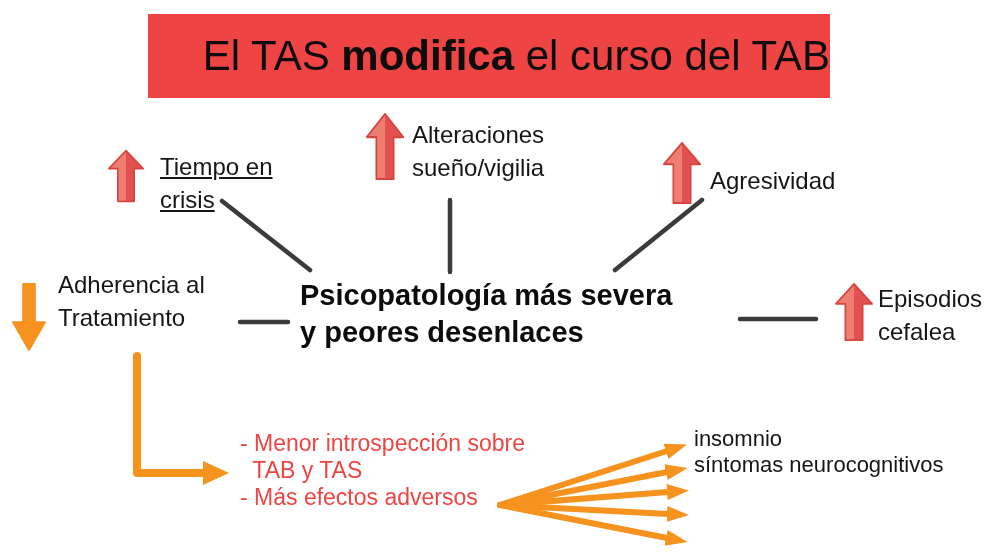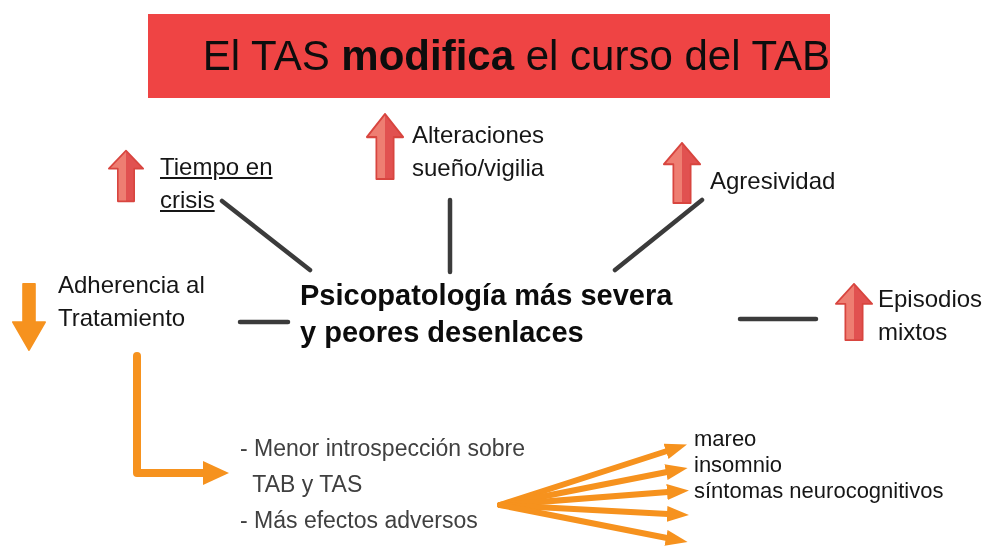--- a/index.html
+++ b/index.html
@@ -22,21 +22,21 @@
   .factor-label{
     font-size:24px;line-height:33px;white-space:pre-line;color:#161616;
   }
   
   .center-text{
     left:300px;top:277px;
     font-size:29px;line-height:37px;font-weight:bold;white-space:pre-line;color:#0c0c0c;
   }
   .notes{
     left:240px;top:430px;
-    font-size:23px;line-height:36px;white-space:pre;color:#404040;
+    font-size:23px;line-height:27px;white-space:pre;color:#ef4444;
   }
   .side-effects{
     left:694px;top:426px;font-size:22px;line-height:26px;color:#161616;
   }
   .side-effects div{height:26px;}
   svg{display:block;}
   .overlay{left:0;top:0;pointer-events:none;}
 </style>
 </head>
 <body>
@@ -108,32 +108,31 @@
 <svg class="abs" style="left:835px;top:283px;" width="38" height="58" viewBox="0 0 44 64" preserveAspectRatio="none">
   <defs>
       <linearGradient id="rg4" x1="0" y1="0" x2="1" y2="0">
         <stop offset="0.5" stop-color="#ee7e72"></stop>
         <stop offset="0.5" stop-color="#e15150"></stop>
       </linearGradient>
     </defs>
   <polygon points="22,1 43,23 32,23 32,63 12,63 12,23 1,23" fill="url(#rg4)" stroke="#d8453f" stroke-width="2" stroke-linejoin="round"></polygon>
 </svg>
 <div class="abs factor-label" style="left:878px;top:282px;">Episodios
-mixtos</div>
+cefalea</div>
 
 <svg class="abs" style="left:12px;top:280px;" width="34" height="74" viewBox="0 0 40 80">
   <polygon points="20,79 1,46 13,46 13,1 27,1 27,46 39,46" fill="#f6921e" stroke="#f6921e" stroke-width="2" stroke-linejoin="round"></polygon>
 </svg>
 <div class="abs factor-label" style="left:58px;top:268px;">Adherencia al
 Tratamiento</div>
 
 <div class="abs center-text">Psicopatología más severa
 y peores desenlaces</div>
 
 <div class="abs notes">- Menor introspección sobre
   TAB y TAS
 - Más efectos adversos</div>
 
 <div class="abs side-effects">
-  <div>mareo</div>
   <div>insomnio</div>
   <div>síntomas neurocognitivos</div>
 </div>
 
 </body></html>

